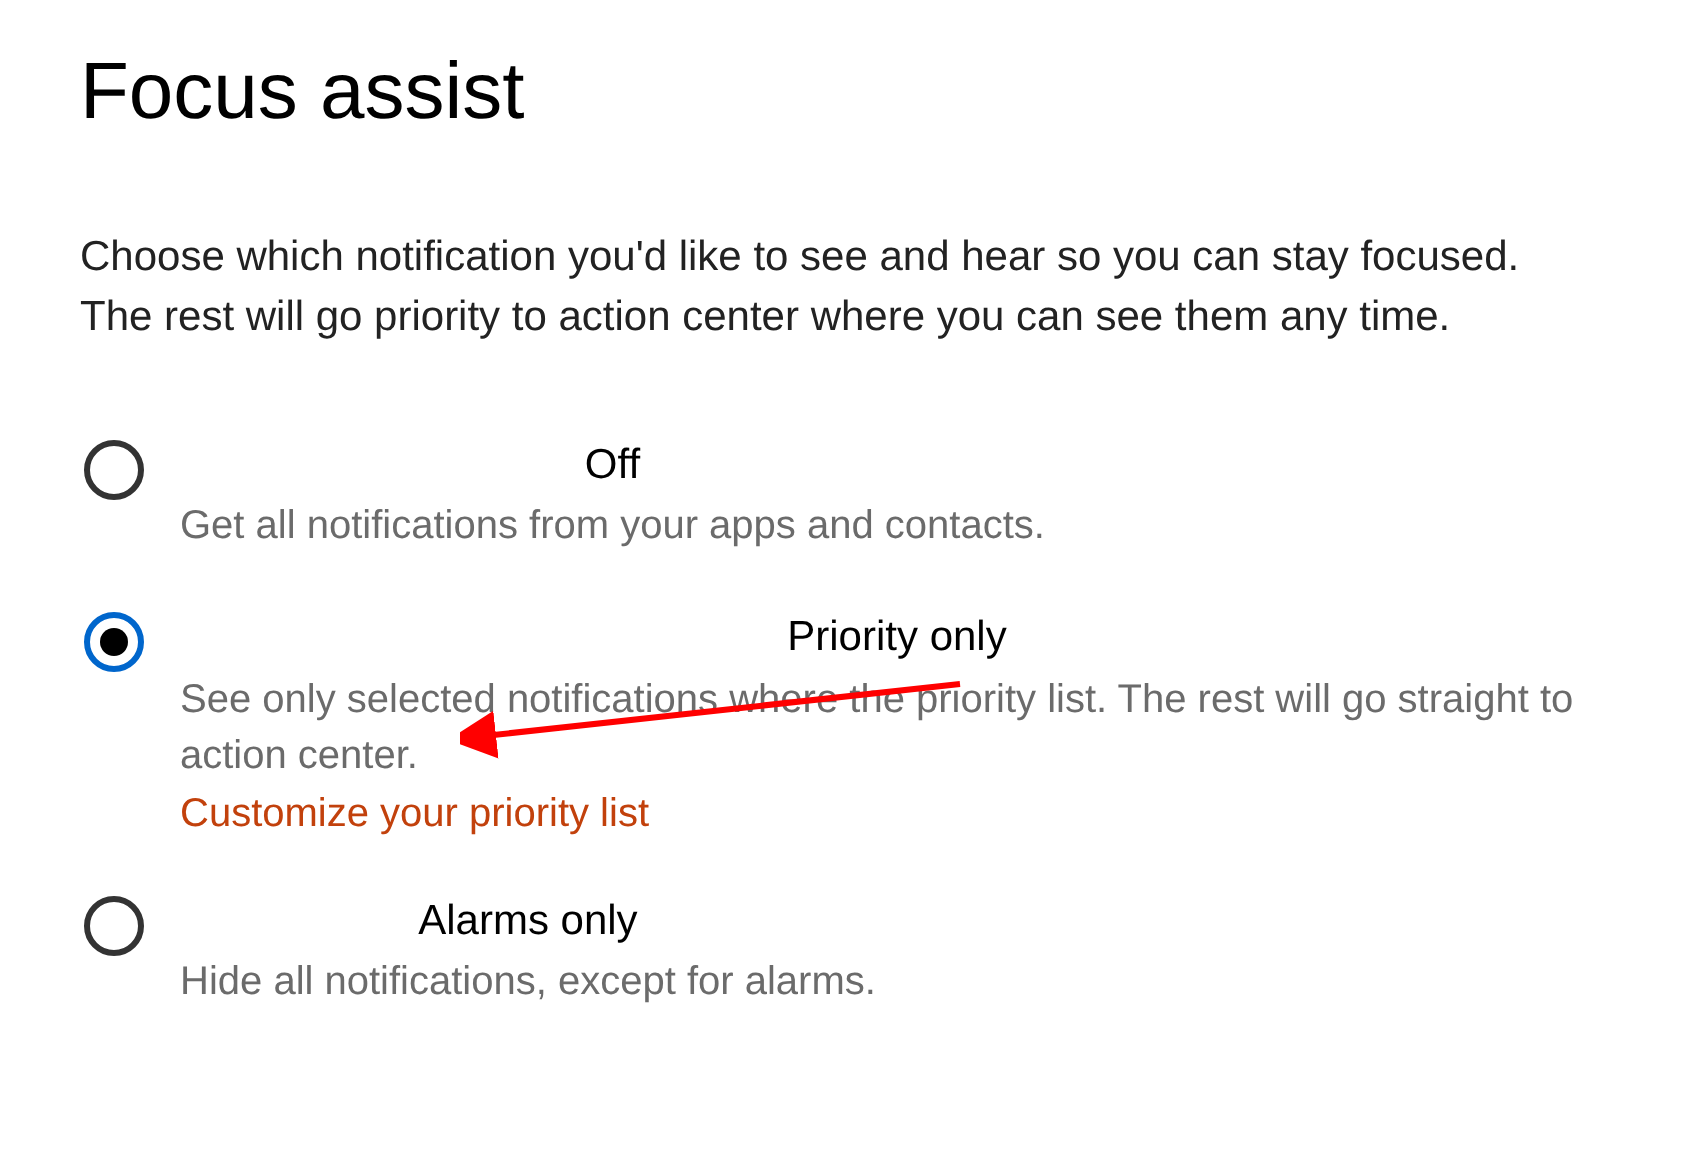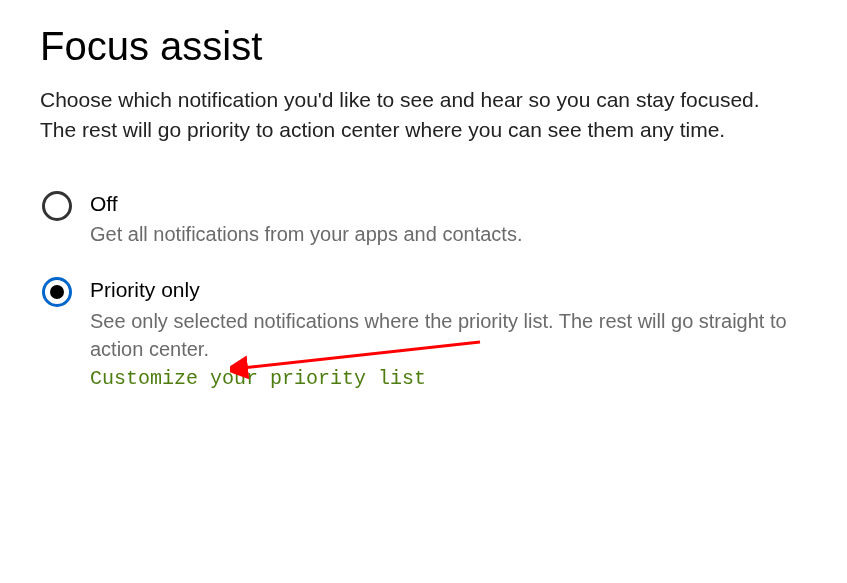--- a/index.html
+++ b/index.html
@@ -8,21 +8,21 @@
       background: #ffffff;
       width: 847px;
       height: 583px;
       padding: 24px 40px;
       color: #000000;
       position: relative;
     }
     .page-title {
       font-size: 40px;
       font-weight: 400;
-      margin-bottom: 16px;
+      margin-bottom: 45px;
       color: #000;
     }
     .description {
       font-size: 21px;
       line-height: 1.45;
       color: #222;
       margin-bottom: 44px;
       max-width: 760px;
     }
     .radio-group {
@@ -64,34 +64,34 @@
     .radio-texts {
       display: flex;
       flex-direction: column;
       gap: 2px;
       max-width: 720px;
     }
     .radio-label {
       font-size: 21px;
       color: #000;
       line-height: 1.35;
+      text-align: center;
     }
     .radio-desc {
       font-size: 20px;
       color: #6b6b6b;
       line-height: 1.4;
     }
     .radio-link {
       font-size: 20px;
-      color: #4d7c0f;
+      color: #c2410c;
       text-decoration: none;
       margin-top: 2px;
       display: inline-block;
       cursor: pointer;
-      font-family: Liberation Mono, monospace;
     }
     .annotation-arrow {
       position: absolute;
       top: 334px;
       left: 230px;
       pointer-events: none;
     }
   </style>
 </head>
 <body>
@@ -112,20 +112,27 @@
 
   <div class="radio-option">
     <span class="radio-button selected"></span>
     <div class="radio-texts">
       <span class="radio-label">Priority only</span>
       <span class="radio-desc">See only selected notifications where the priority list. The rest will go straight to action center.</span>
       <a class="radio-link">Customize your priority list</a>
     </div>
   </div>
 
+  <div class="radio-option">
+    <span class="radio-button"></span>
+    <div class="radio-texts">
+      <span class="radio-label">Alarms only</span>
+      <span class="radio-desc">Hide all notifications, except for alarms.</span>
+    </div>
+  </div>
 
 </div>
 
 <svg class="annotation-arrow" width="260" height="50">
   <defs>
     <marker id="arrowhead" markerWidth="8" markerHeight="8" refX="2" refY="4" orient="auto">
       <polygon points="0 0, 8 4, 0 8" fill="#ff0000"></polygon>
     </marker>
   </defs>
   <line x1="250" y1="8" x2="12" y2="34" stroke="#ff0000" stroke-width="3" marker-end="url(#arrowhead)"></line>

